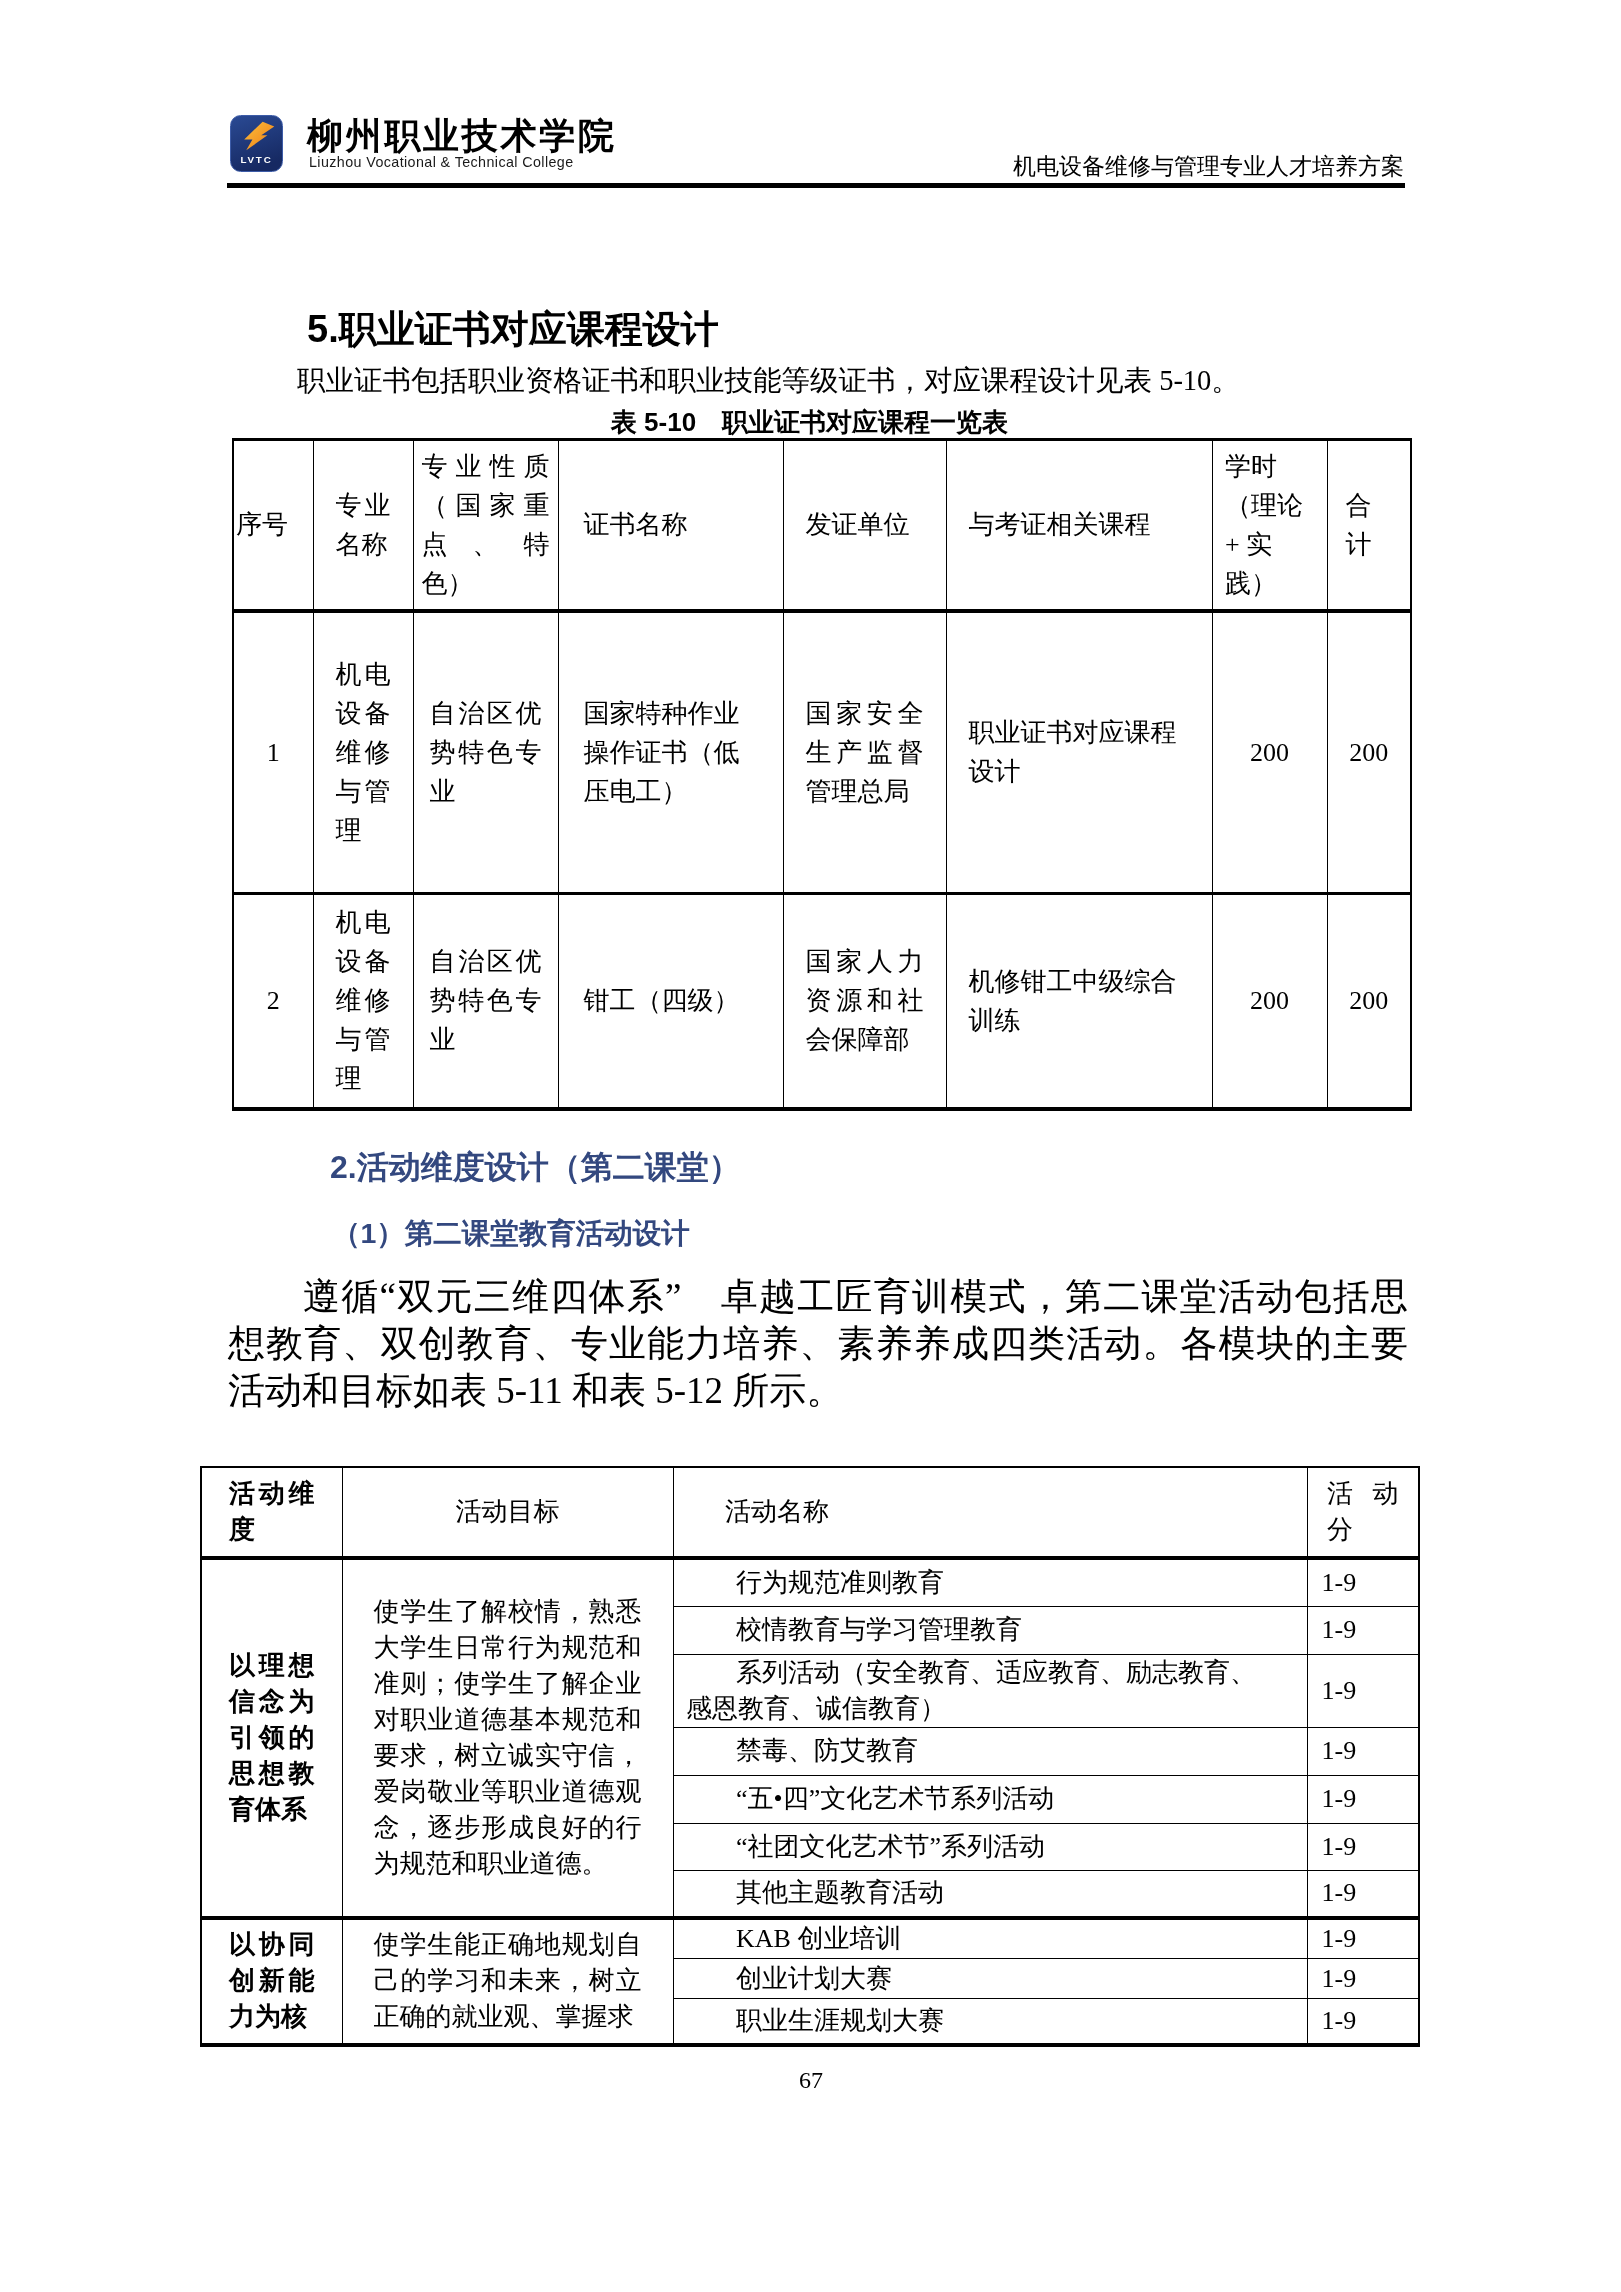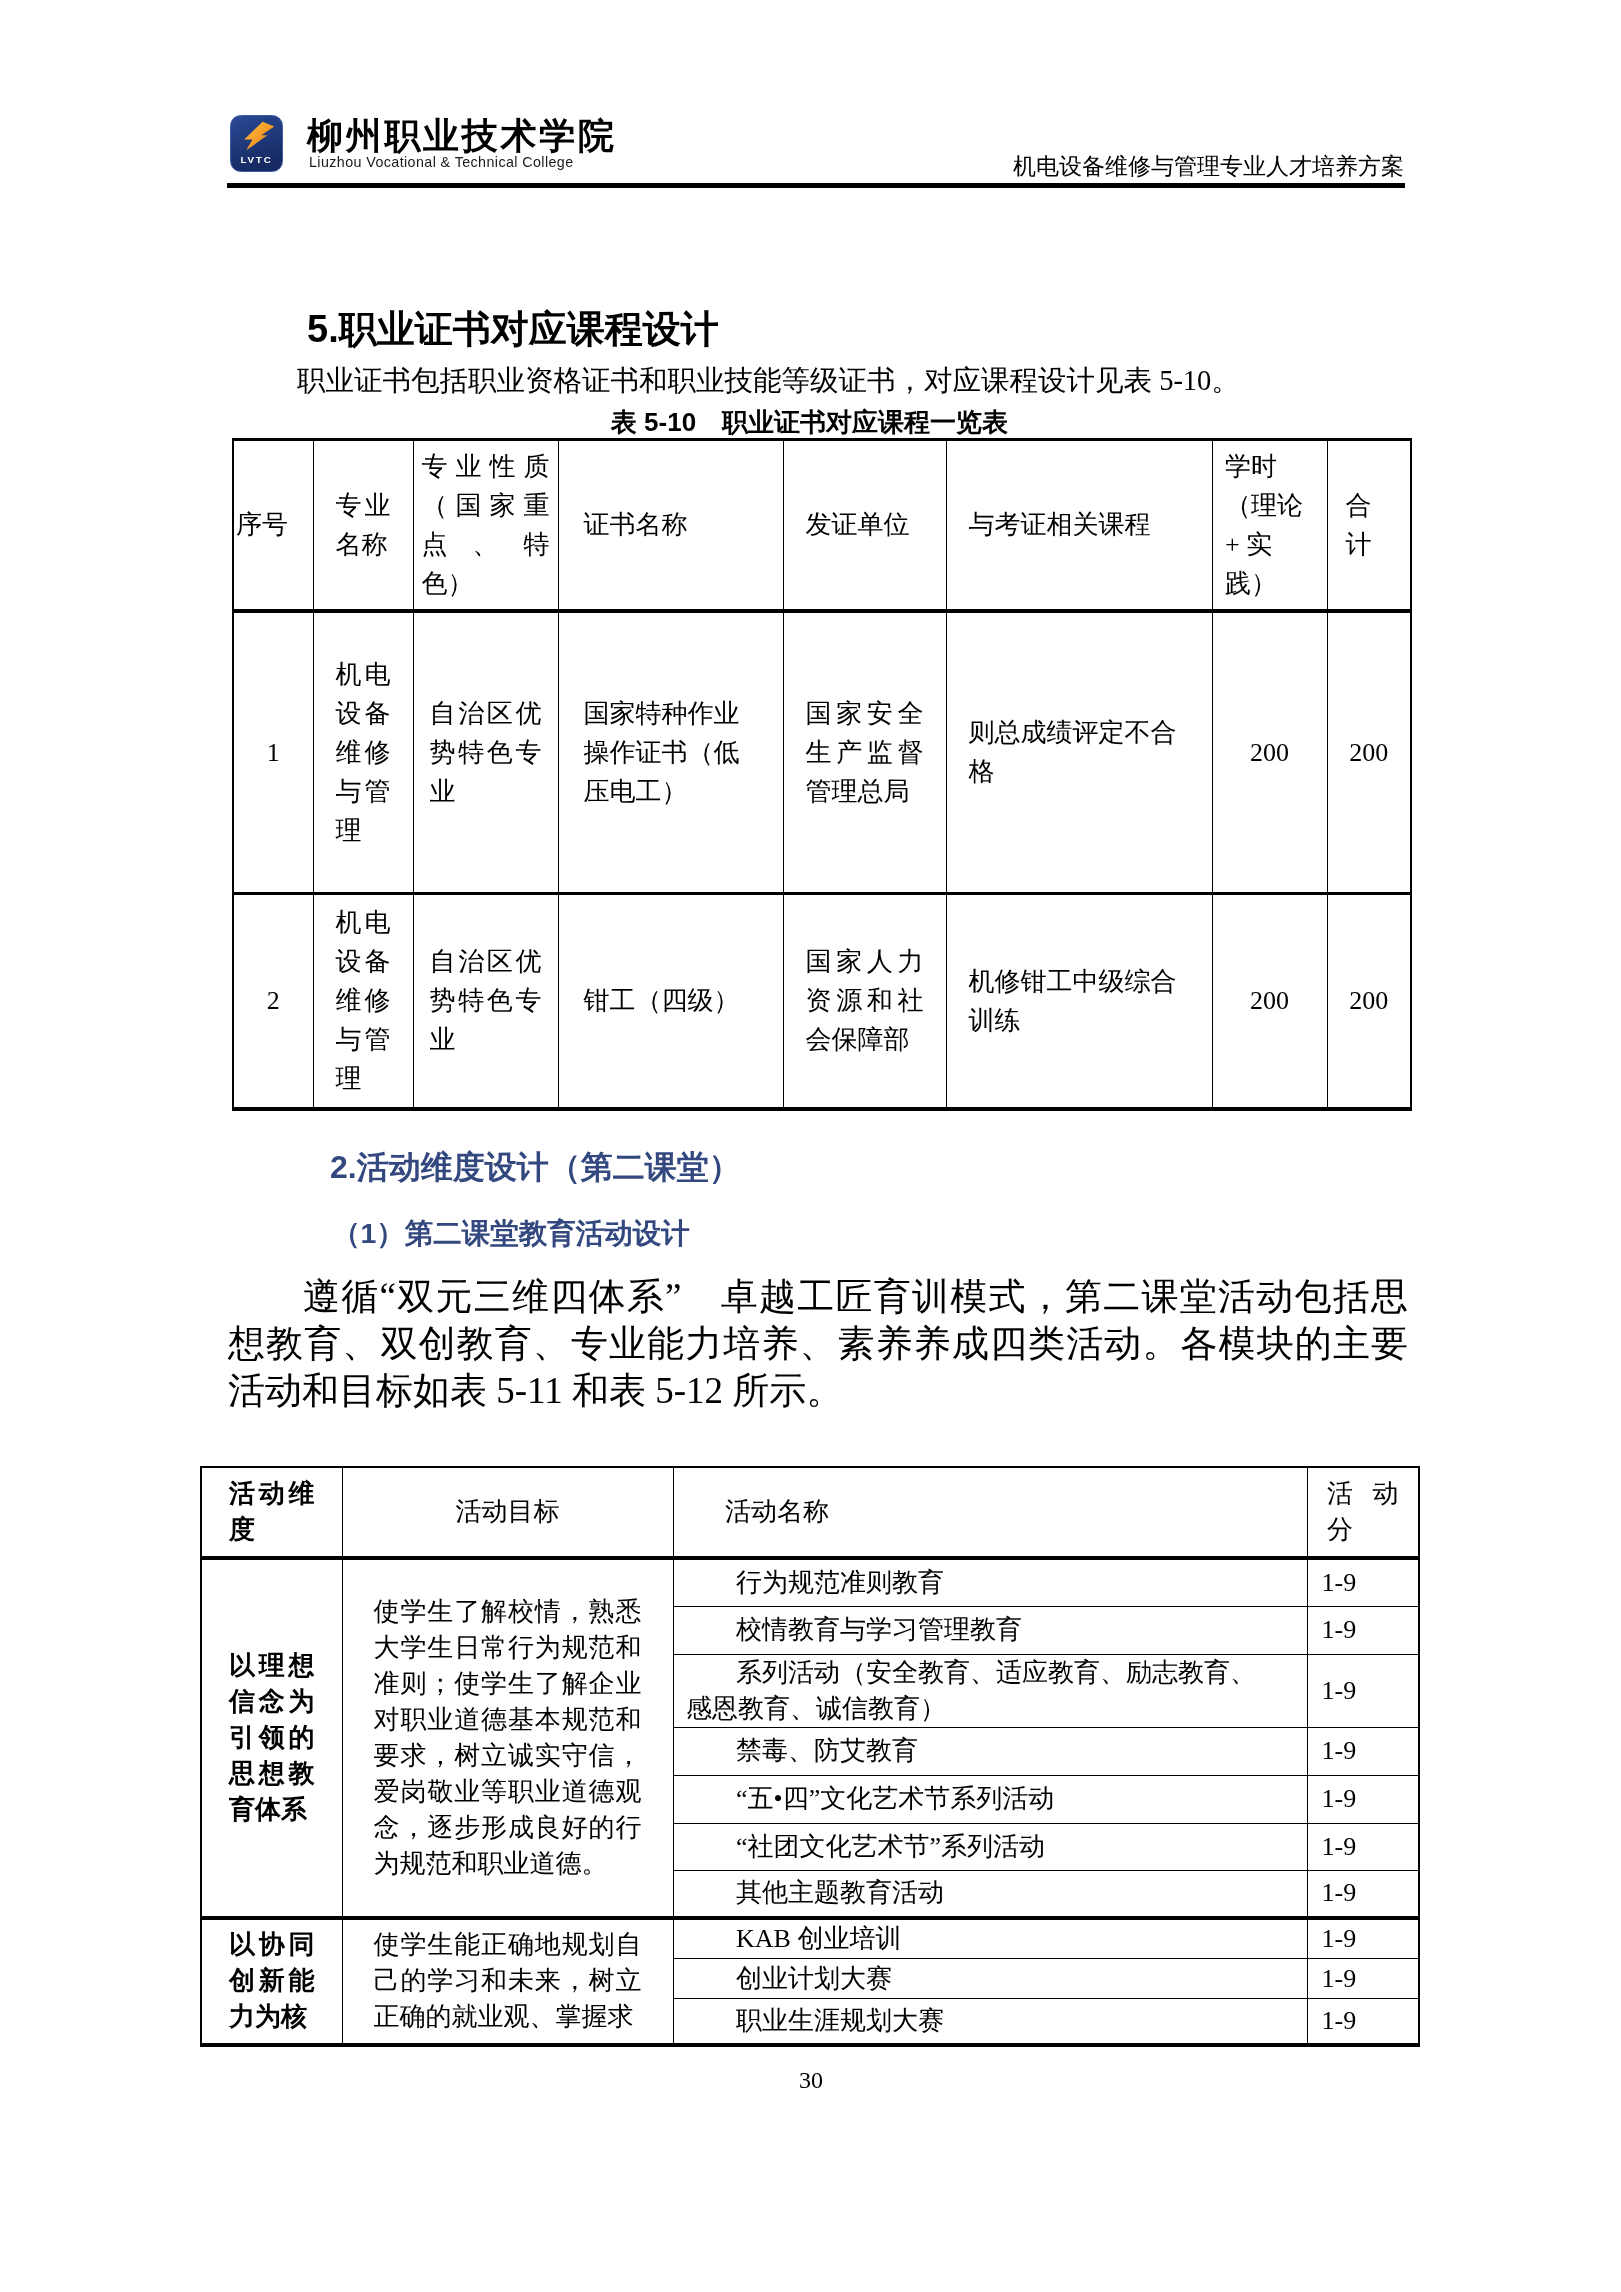--- a/index.html
+++ b/index.html
@@ -126,21 +126,21 @@
         <td class="h-courses">与考证相关课程</td>
         <td class="h-hours">学时（理论 + 实践）</td>
         <td class="h-total jc">合计</td>
       </tr>
       <tr class="r1" style="height:283px">
         <td class="c-no ctr">1</td>
         <td class="c-major jc">机电设备维修与管理</td>
         <td class="c-nature jc">自治区优势特色专业</td>
         <td class="c-cert">国家特种作业操作证书（低压电工）</td>
         <td class="c-issuer jc">国家安全生产监督管理总局</td>
-        <td class="c-courses">则总成绩评定不合格</td>
+        <td class="c-courses">职业证书对应课程设计</td>
         <td class="c-hours">200</td>
         <td class="c-total">200</td>
       </tr>
       <tr style="height:215px">
         <td class="c-no ctr">2</td>
         <td class="c-major jc">机电设备维修与管理</td>
         <td class="c-nature jc">自治区优势特色专业</td>
         <td class="c-cert">钳工（四级）</td>
         <td class="c-issuer jc">国家人力资源和社会保障部</td>
         <td class="c-courses">机修钳工中级综合训练</td>
@@ -208,16 +208,16 @@
         <td class="c-name">创业计划大赛</td>
         <td class="c-score">1-9</td>
       </tr>
       <tr style="height:46px">
         <td class="c-name">职业生涯规划大赛</td>
         <td class="c-score">1-9</td>
       </tr>
     </tbody>
   </table>
 
-  <div class="abs pageno">30</div>
+  <div class="abs pageno">67</div>
 
 </div>
 
 
 </body></html>

